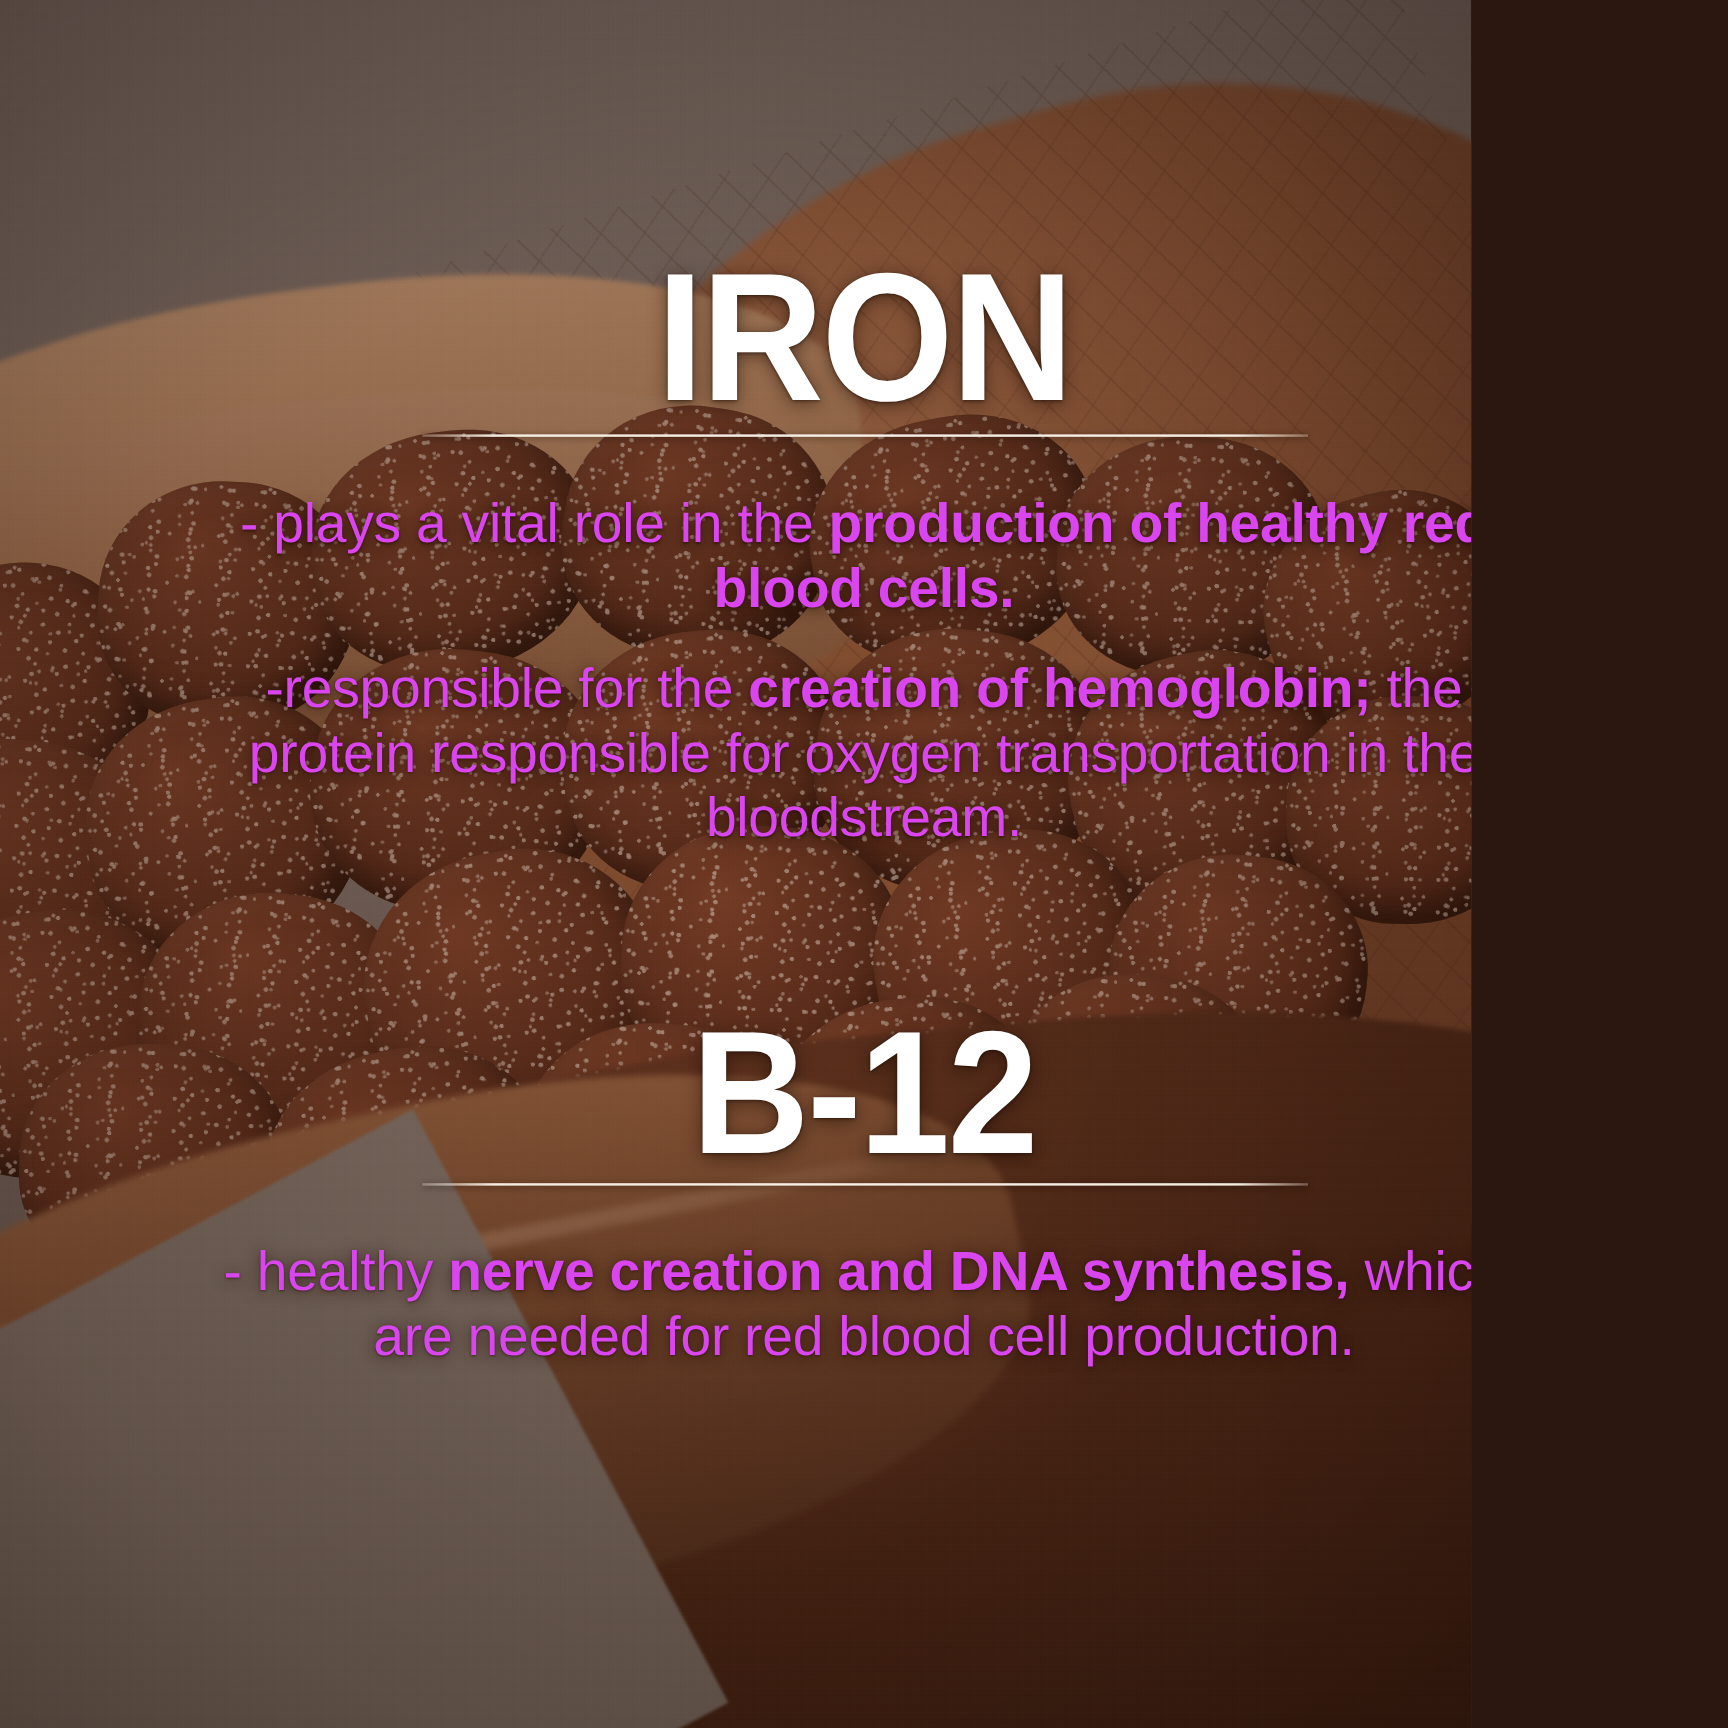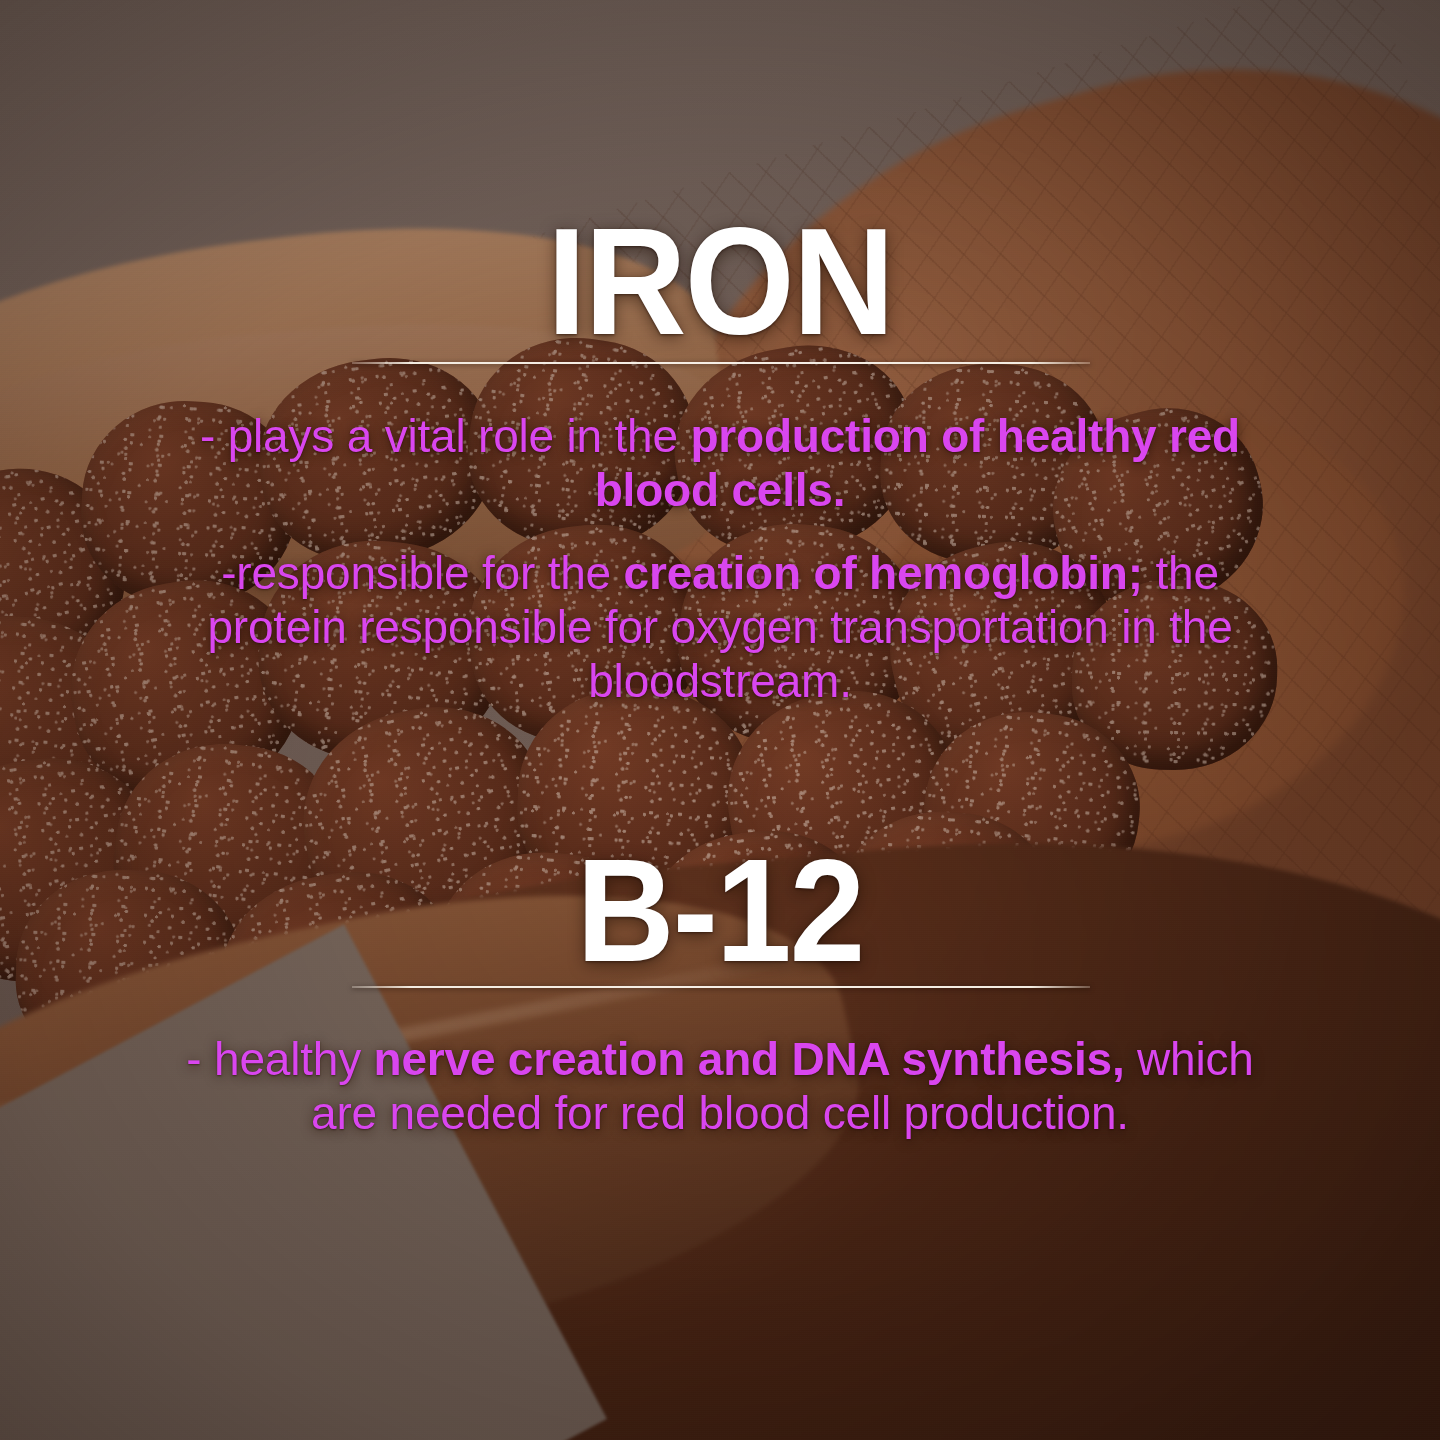--- a/index.html
+++ b/index.html
@@ -1,20 +1,20 @@
 <!DOCTYPE html>
 <html><head>
 <meta charset="utf-8">
 <style>
   * { margin:0; padding:0; box-sizing:border-box; }
   html,body { width:1440px; height:1440px; overflow:hidden; background:#2b1610; }
 
   .canvas{
     position:relative;
-    width:1440px; height:1440px;
+    width:1226px; height:1440px;
     overflow:hidden;
     font-family:"Liberation Sans", sans-serif;
   }
 
   
   .photo{ position:absolute; inset:0; overflow:hidden; }
 
   
   .backdrop{
     position:absolute; inset:0;

